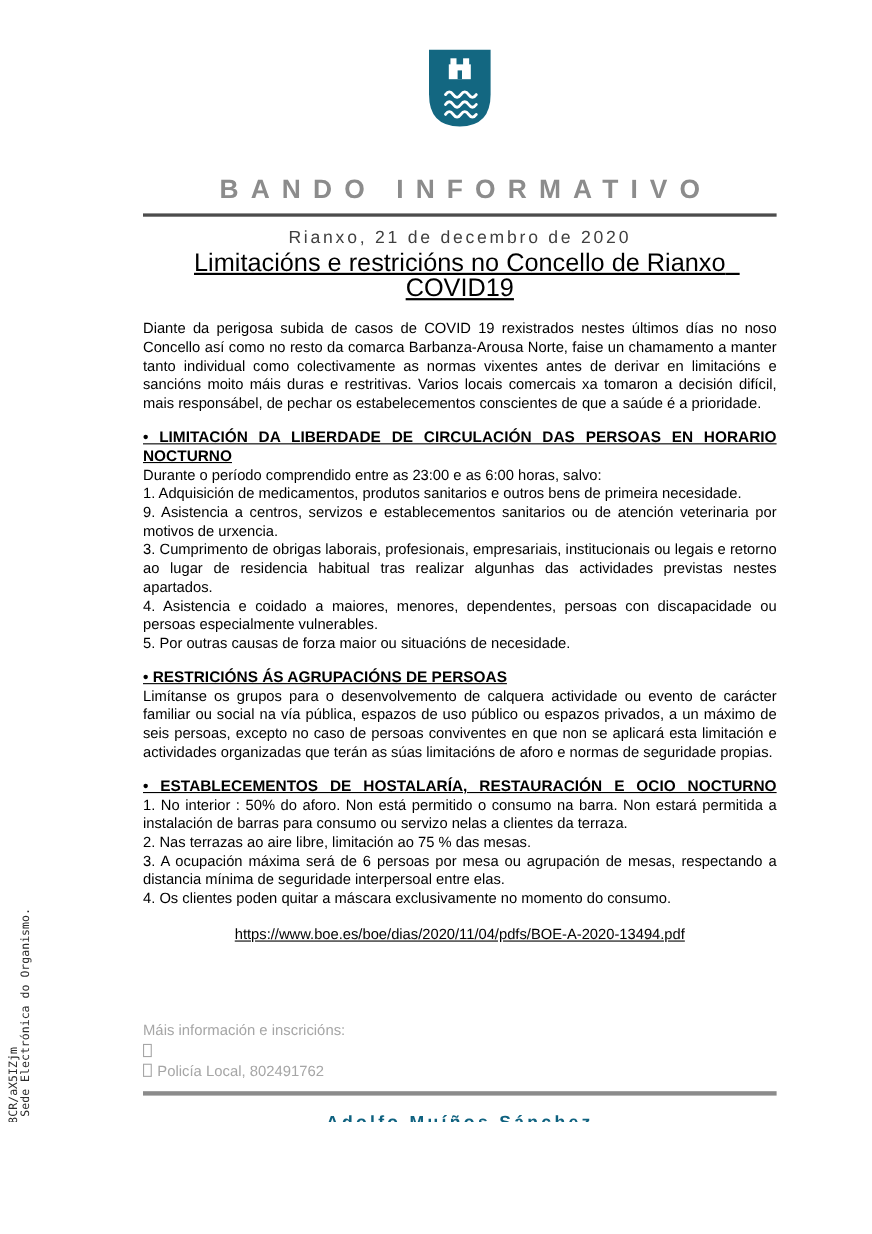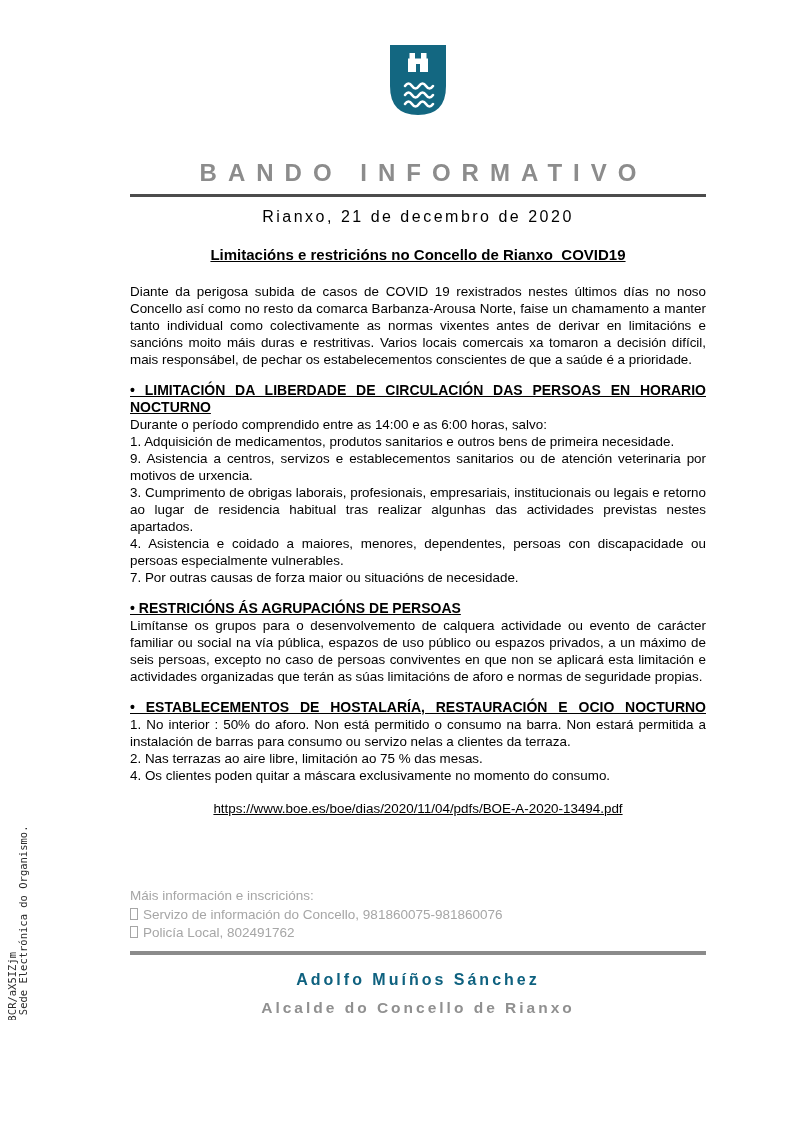--- a/index.html
+++ b/index.html
@@ -4,22 +4,22 @@
 <style>
   html,body{margin:0;padding:0;background:#fff;}
   .page{position:relative;width:793px;height:1020px;background:#ffffff;overflow:hidden;
         font-family:"Liberation Sans","DejaVu Sans",sans-serif;color:#000;}
   .content{position:absolute;left:130px;top:0;width:576px;}
   .logo-wrap{padding-top:45px;display:flex;justify-content:center;}
   .doc-title{margin-top:42px;text-align:center;font-size:24px;font-weight:bold;
              letter-spacing:11px;color:#8c8c8c;line-height:30px;white-space:nowrap;text-indent:11px;}
   .rule-top{margin-top:6px;height:3px;background:#4c4c4c;}
   .date-line{margin-top:10px;text-align:center;font-size:16px;letter-spacing:2.5px;
-             color:#000000;line-height:20px;}
-  .main-heading{margin-top:16px;text-align:center;font-size:15px;font-weight:bold;
+             color:#404040;line-height:20px;}
+  .main-heading{text-align:center;font-size:23px;font-weight:normal;
                 text-decoration:underline;line-height:23px;white-space:pre-wrap;}
   .body-text{font-size:13.4px;line-height:17px;text-align:justify;}
   .intro{margin-top:17px;}
   .section{margin:0;}
   .section-title{margin-top:14px;font-size:14px;font-weight:bold;text-decoration:underline;
                  text-align:justify;line-height:17px;}
   .fill-line{text-align-last:justify;}
   .section p{margin:0;}
   .link-row{margin-top:16px;text-align:center;font-size:13.4px;line-height:17px;}
   .link-row a{color:#000;text-decoration:underline;}
@@ -66,47 +66,48 @@
     <div class="rule-top"></div>
 
     <div class="date-line">Rianxo, 21 de decembro de 2020</div>
 
     <div class="main-heading">Limitacións e restricións no Concello de Rianxo  COVID19</div>
 
     <div class="body-text intro">Diante da perigosa subida de casos de COVID 19 rexistrados nestes últimos días no noso Concello así como no resto da comarca Barbanza-Arousa Norte, faise un chamamento a manter tanto individual como colectivamente as normas vixentes antes de derivar en limitacións e sancións moito máis duras e restritivas. Varios locais comercais xa tomaron a decisión difícil, mais responsábel, de pechar os estabelecementos conscientes de que a saúde é  a prioridade.</div>
 
     <div class="section body-text">
       <div class="section-title">• LIMITACIÓN DA LIBERDADE DE CIRCULACIÓN DAS PERSOAS EN HORARIO NOCTURNO</div>
-      <p>Durante o período comprendido entre as 14:00 e as 6:00 horas, salvo:</p>
+      <p>Durante o período comprendido entre as 23:00 e as 6:00 horas, salvo:</p>
       <p>1. Adquisición de medicamentos, produtos sanitarios e outros bens de primeira necesidade.</p>
       <p>9. Asistencia a centros, servizos e establecementos sanitarios ou de atención veterinaria por motivos de urxencia.</p>
       <p>3. Cumprimento de obrigas laborais, profesionais, empresariais, institucionais ou legais e retorno ao lugar de residencia habitual tras realizar algunhas das actividades previstas nestes apartados.</p>
       <p>4. Asistencia e coidado a maiores, menores, dependentes, persoas con discapacidade ou persoas especialmente vulnerables.</p>
-      <p>7. Por outras causas de forza maior ou situacións de necesidade.</p>
+      <p>5. Por outras causas de forza maior ou situacións de necesidade.</p>
     </div>
 
     <div class="section body-text">
       <div class="section-title">• RESTRICIÓNS ÁS AGRUPACIÓNS DE PERSOAS</div>
       <p>Limítanse os grupos para o desenvolvemento de calquera actividade ou evento de carácter familiar ou social na vía pública, espazos de uso público ou espazos privados, a un máximo de seis persoas, excepto no caso de persoas conviventes en que non se aplicará esta limitación e actividades organizadas que terán as súas limitacións de aforo e normas de seguridade propias.</p>
     </div>
 
     <div class="section body-text">
       <div class="section-title fill-line">• ESTABLECEMENTOS DE HOSTALARÍA, RESTAURACIÓN E OCIO NOCTURNO</div>
       <p>1. No interior : 50% do aforo. Non está permitido o consumo na barra. Non estará permitida a instalación de barras para consumo ou servizo nelas a clientes da terraza.</p>
       <p>2. Nas terrazas ao aire libre, limitación ao 75 % das mesas.</p>
+      <p>3. A ocupación máxima será de 6 persoas por mesa ou agrupación de mesas, respectando a distancia mínima de seguridade interpersoal entre elas.</p>
       <p>4. Os clientes poden quitar a máscara exclusivamente no momento do consumo.</p>
     </div>
 
     <div class="link-row">
       <a href="#">https://www.boe.es/boe/dias/2020/11/04/pdfs/BOE-A-2020-13494.pdf</a>
     </div>
 
     <div class="footer-info">
       <p>Máis información e inscricións:</p>
-      <p><span class="tofu"></span><span>Servizo de información do Concello, 981860075-981860076</span></p>
+      <p><span class="tofu"></span></p>
       <p><span class="tofu"></span><span>Policía Local, 802491762</span></p>
     </div>
 
     <div class="rule-bottom"></div>
 
     <div class="sig-name">Adolfo Muíños Sánchez</div>
     <div class="sig-role">Alcalde do Concello de Rianxo</div>
 
   </div>
 </div>

